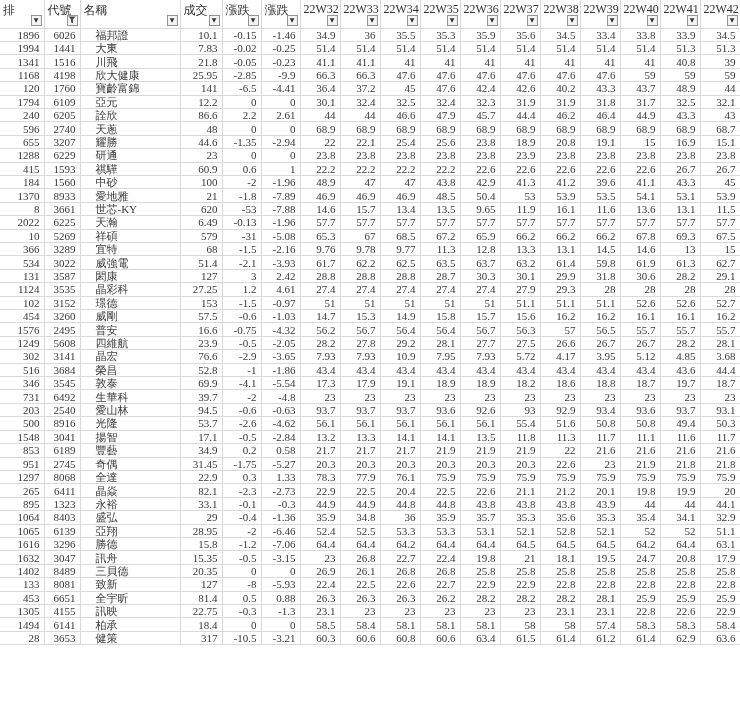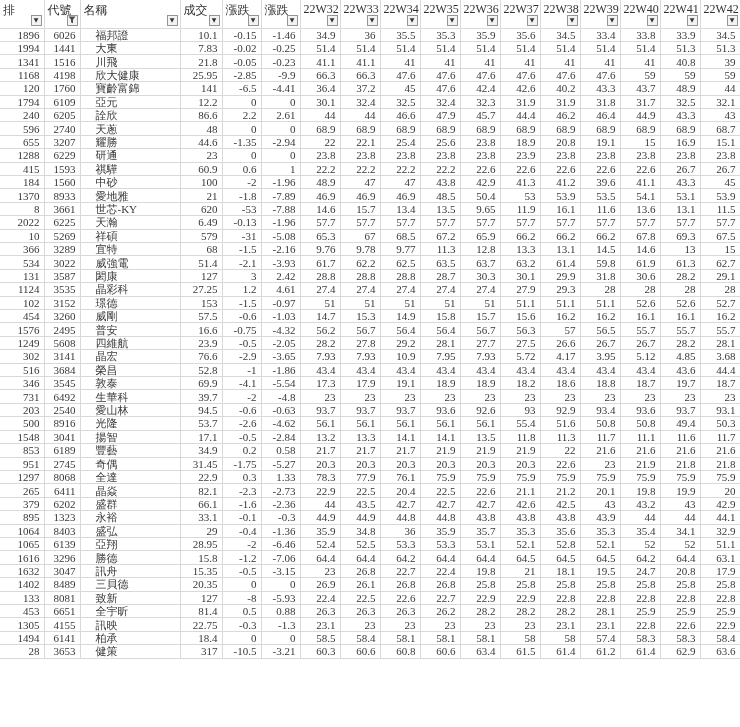--- a/index.html
+++ b/index.html
@@ -777,39 +777,20 @@
         <td class="ar">22.5</td>
         <td class="ar">22.6</td>
         <td class="ar">21.1</td>
         <td class="ar">21.2</td>
         <td class="ar">20.1</td>
         <td class="ar">19.8</td>
         <td class="ar">19.9</td>
         <td class="ar">20</td>
       </tr>
       <tr>
-        <td class="ar">379</td>
-        <td class="ar">6202</td>
-        <td class="al">盛群</td>
-        <td class="ar">66.1</td>
-        <td class="ar">-1.6</td>
-        <td class="ar">-2.36</td>
-        <td class="ar">44</td>
-        <td class="ar">43.5</td>
-        <td class="ar">42.7</td>
-        <td class="ar">42.7</td>
-        <td class="ar">42.7</td>
-        <td class="ar">42.6</td>
-        <td class="ar">42.5</td>
-        <td class="ar">43</td>
-        <td class="ar">43.2</td>
-        <td class="ar">43</td>
-        <td class="ar">42.9</td>
-      </tr>
-      <tr>
         <td class="ar">895</td>
         <td class="ar">1323</td>
         <td class="al">永裕</td>
         <td class="ar">33.1</td>
         <td class="ar">-0.1</td>
         <td class="ar">-0.3</td>
         <td class="ar">44.9</td>
         <td class="ar">44.9</td>
         <td class="ar">44.8</td>
         <td class="ar">44.8</td>

